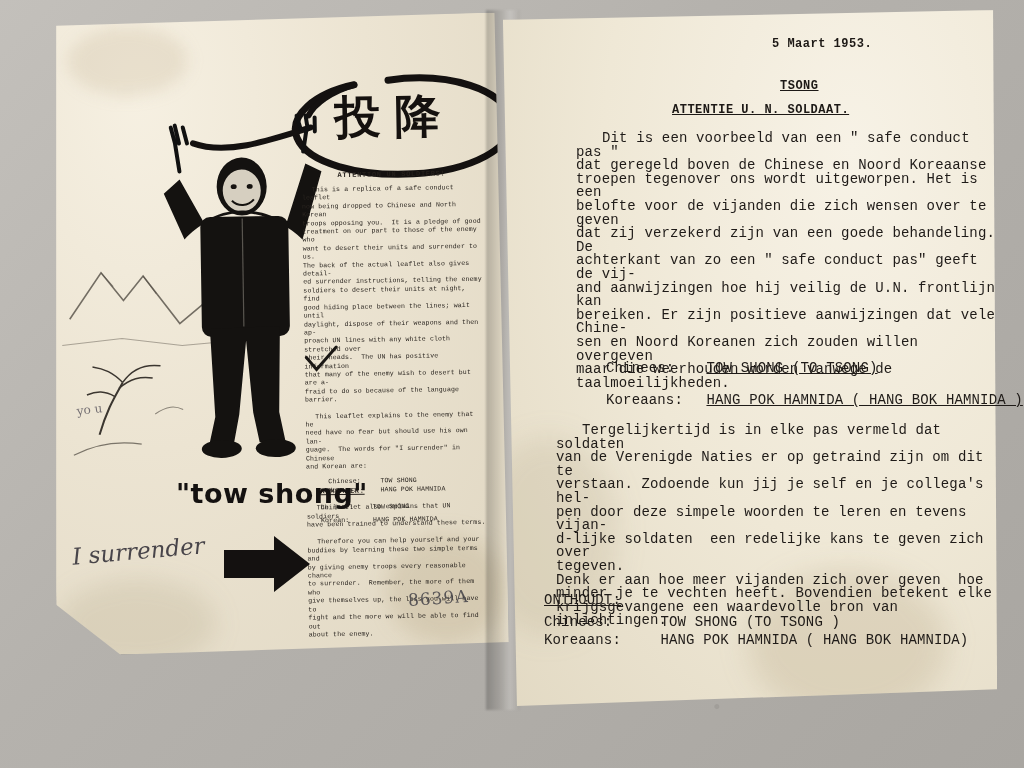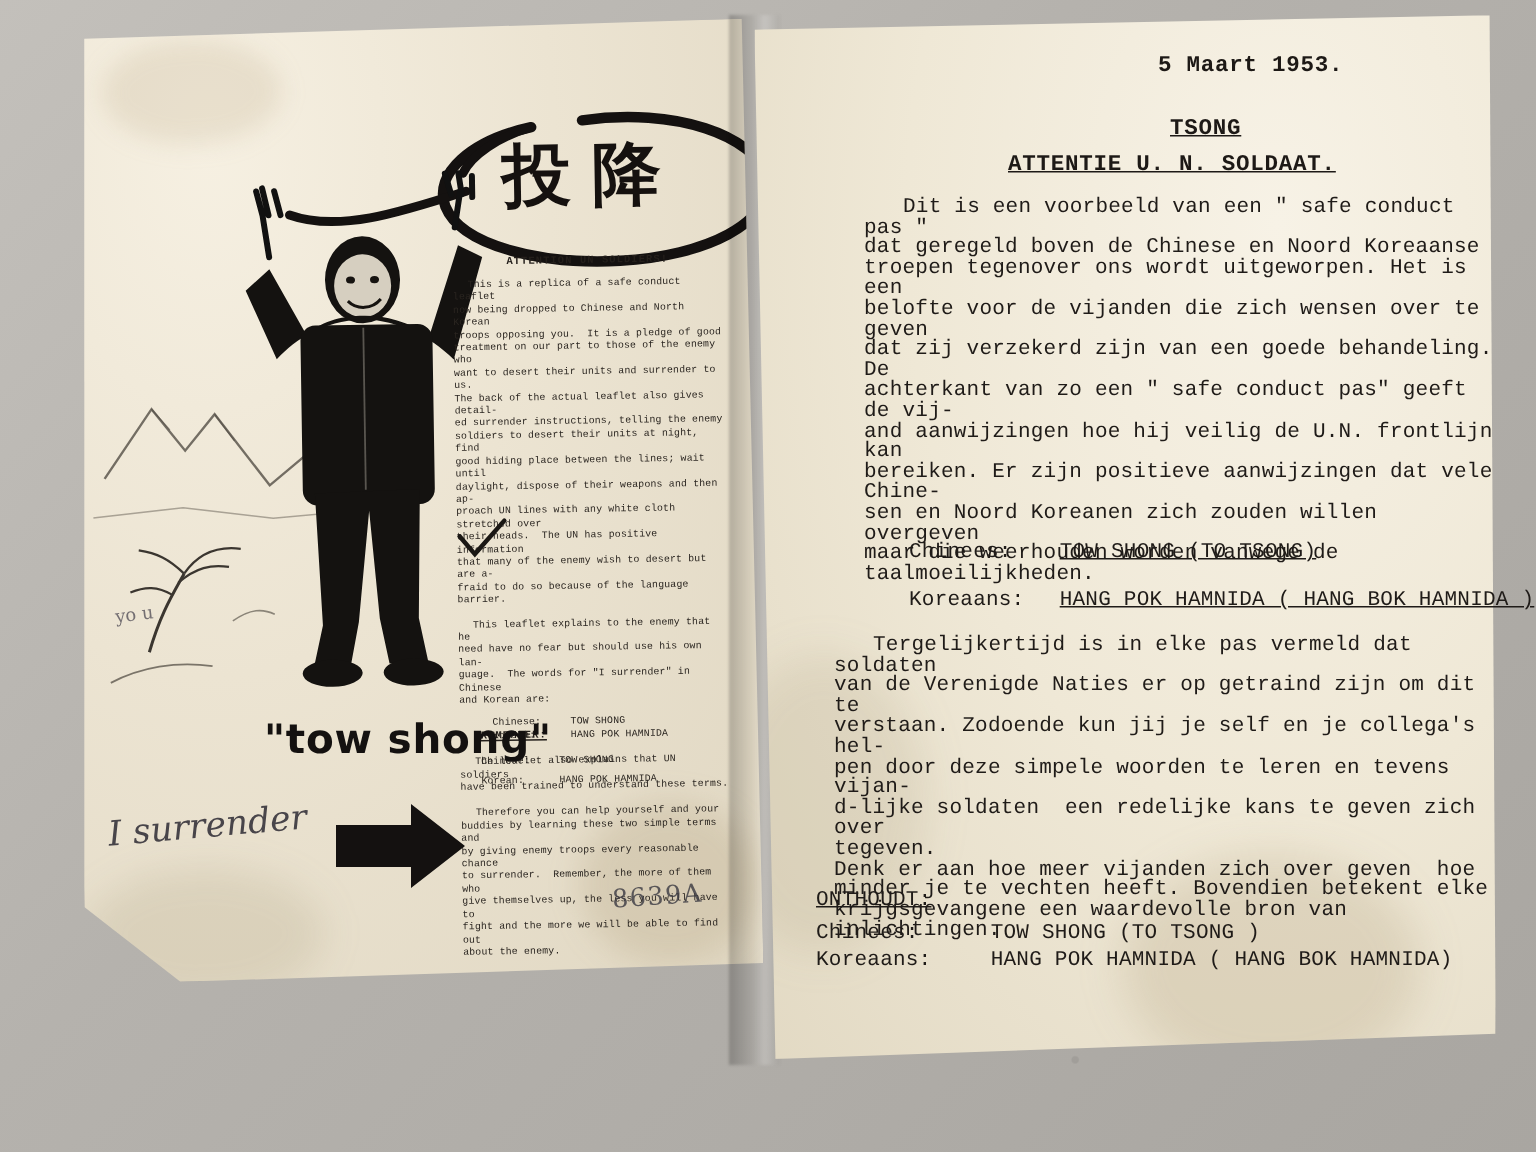--- a/index.html
+++ b/index.html
@@ -95,21 +95,21 @@
 
   .rtxt {
     font-size: 14px;
     line-height: 13.6px;
     letter-spacing: 0.15px;
     font-family: "Liberation Mono", monospace;
     color: #1f1b18;
     white-space: pre-wrap;
   }
   .rhead {
-    font-size: 15px;
+    font-size: 12px;
     line-height: 12.6px;
     letter-spacing: 0.5px;
     font-family: "Liberation Mono", monospace;
     color: #1d1916;
     font-weight: bold;
     white-space: pre-wrap;
   }
   .u { text-decoration: underline; }
 
   

